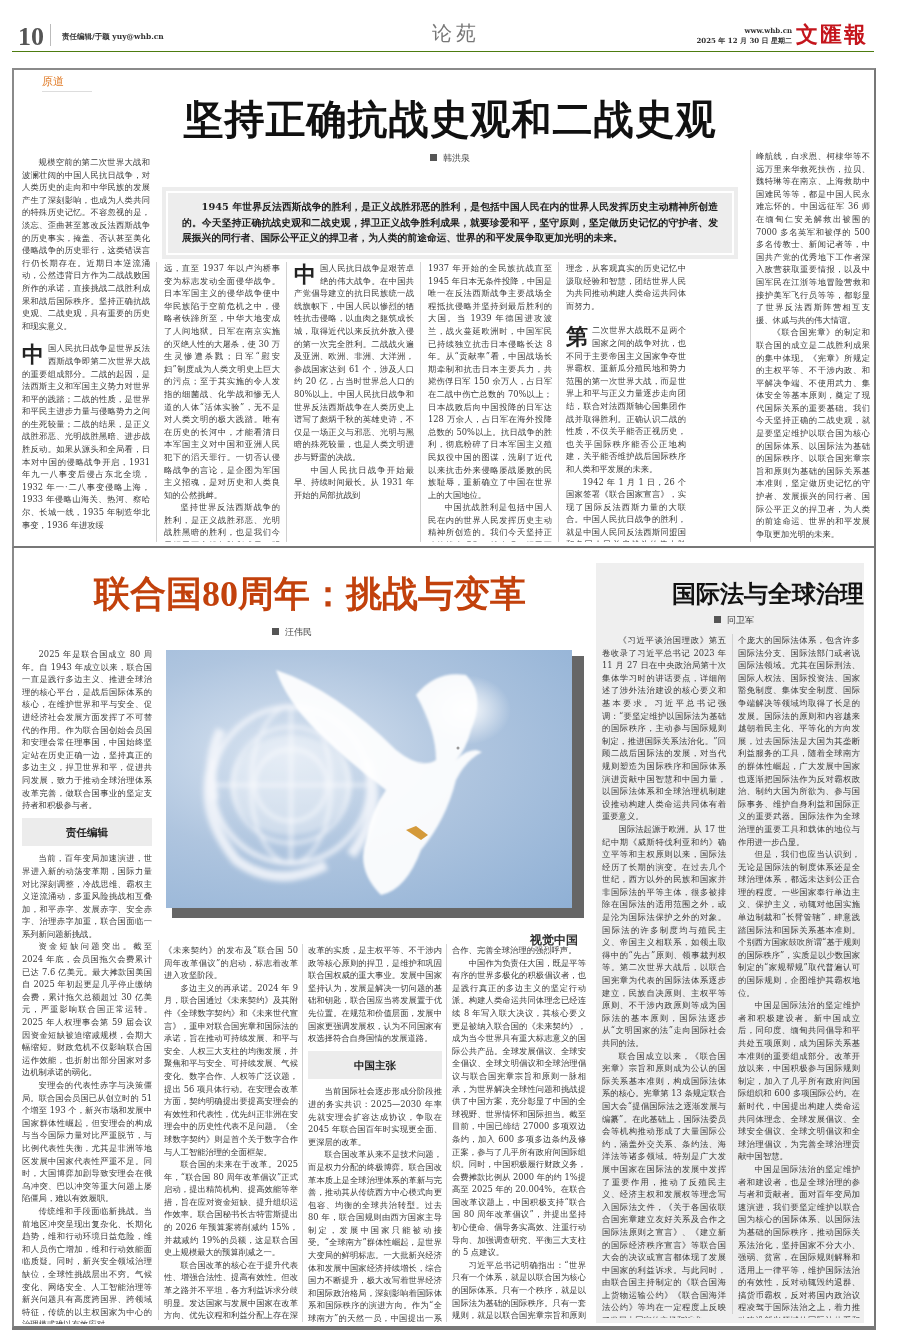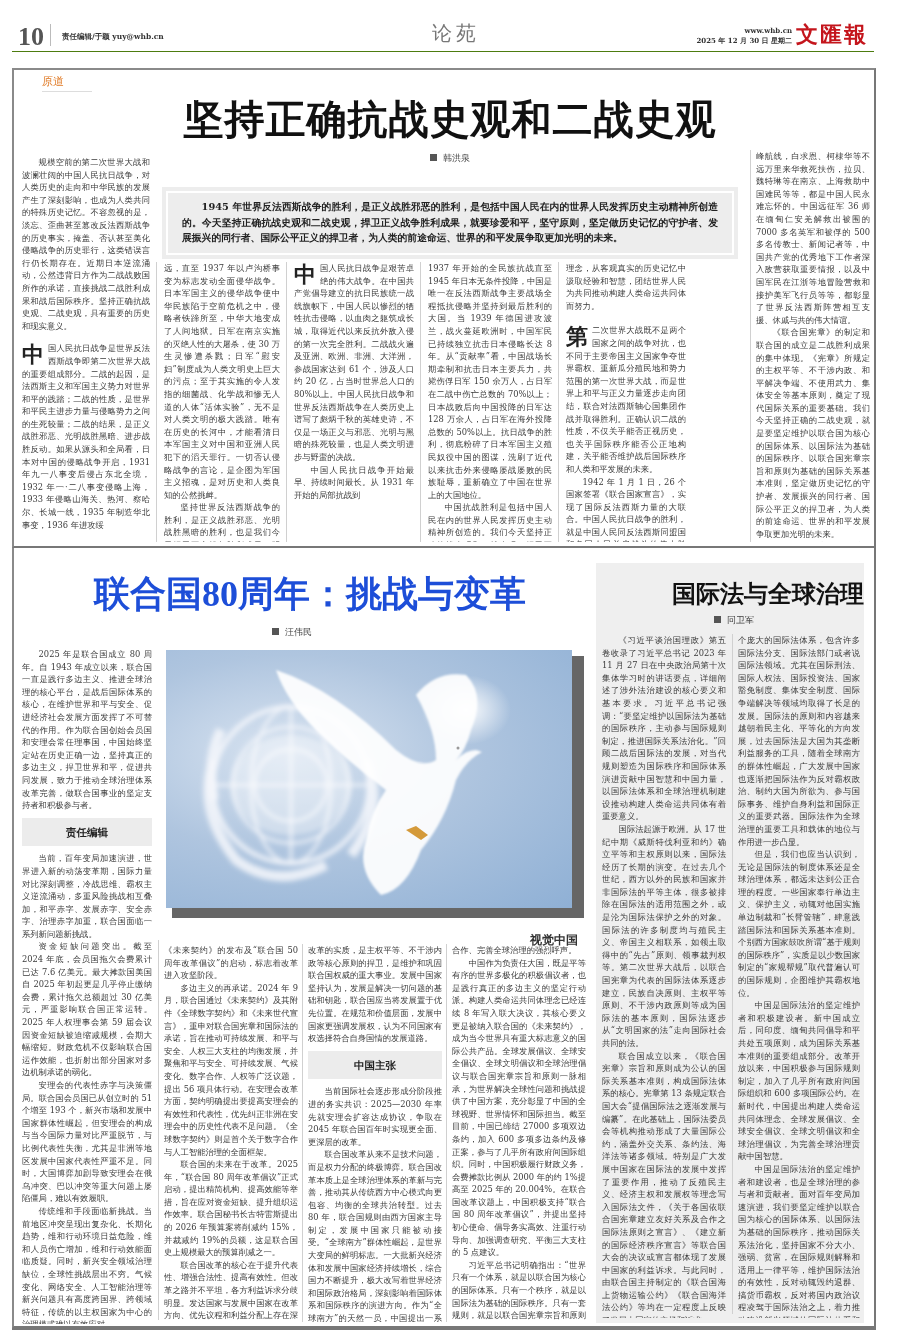--- a/index.html
+++ b/index.html
@@ -33,21 +33,21 @@
   .col { position: absolute; font-size: 8.3px; line-height: 12.6px; color: #3a3a3a; text-align: justify; overflow: hidden; }
   .col p { text-indent: 2em; }
   .col p.noind { text-indent: 0; }
   .col p + p { }
   .colrule { position: absolute; width: 1px; background: #d0d0d0; }
 
   .dropcap { float: left; font-family: "DejaVu Sans", sans-serif; font-size: 22px; line-height: 22px; margin: 2px 4px 0 0; color: #222; font-weight: bold; }
   .author-note { font-weight: bold; text-indent: 2em; color: #333; }
 
   
-  .title2 { position: absolute; left: 20px; width: 580px; top: 570px; text-align: center; font-family: "Liberation Serif", serif; font-weight: bold; font-size: 36px; color: #1d4ed8; }
+  .title2 { position: absolute; left: 20px; width: 580px; top: 570px; text-align: center; font-family: "Liberation Serif", serif; font-weight: bold; font-size: 36px; color: #c2410c; }
   .by2 { left: 272px; top: 626px; }
   .photo-wrap { position: absolute; left: 166px; top: 650px; width: 412px; height: 262px; }
   .photo-shadow { position: absolute; left: 6px; top: 6px; width: 412px; height: 262px; background: #666; }
   .photo { position: absolute; left: 0; top: 0; width: 406px; height: 258px; background: radial-gradient(ellipse at 30% 40%, #d9e4f1 0%, #afc5df 45%, #8fb0d5 100%); overflow: hidden; }
   .photo-credit { position: absolute; right: 14px; top: 932px; font-family: Liberation Mono, monospace; font-size: 12px; font-weight: bold; color: #333; }
 
   .subhead { background: #ececec; font-family: "DejaVu Sans", sans-serif; font-weight: bold; font-size: 10.5px; text-align: center; color: #222; padding: 8px 0; margin: 6px 0; text-indent: 0 !important; }
 
   
   .sidebox { position: absolute; left: 596px; top: 563px; width: 268px; height: 760px; background: #efefef; }

